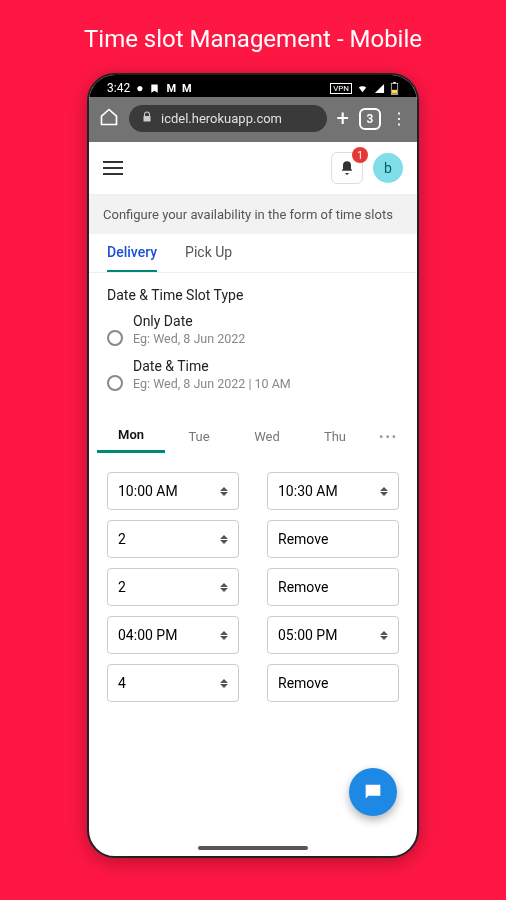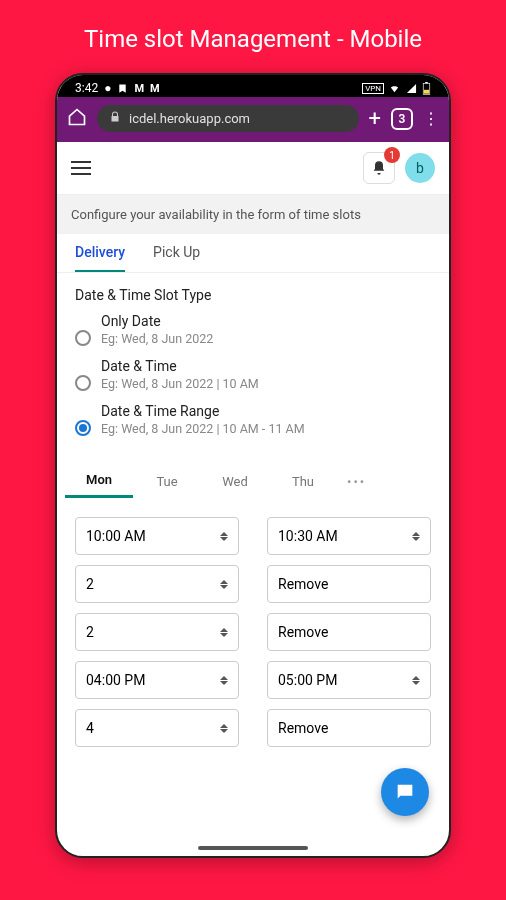--- a/index.html
+++ b/index.html
@@ -12,21 +12,21 @@
     position: relative;
   }
   .page-title {
     color: #fff;
     text-align: center;
     font-size: 24px;
     font-weight: 400;
     padding: 25px 0 20px;
   }
   .phone-frame {
-    width: 396px;
+    width: 332px;
     height: 785px;
     margin: 0 auto;
     background: #fff;
     border-radius: 28px;
     overflow: hidden;
     box-shadow: 0 4px 20px rgba(0,0,0,0.3);
     position: relative;
     border: 2px solid #222;
   }
   .statusbar {
@@ -35,21 +35,21 @@
     display: flex;
     justify-content: space-between;
     align-items: center;
     padding: 6px 18px 2px;
     font-size: 12px;
   }
   .statusbar-left { display: flex; align-items: center; gap: 6px; }
   .statusbar-right { display: flex; align-items: center; gap: 4px; }
   .sb-icon { display: inline-flex; }
   .browser-bar {
-    background: #701a75;
+    background: #737373;
     display: flex;
     align-items: center;
     padding: 8px 10px 10px;
     gap: 10px;
   }
   .url-slot {
     background: #3a3a3a;
     border-radius: 20px;
     flex: 1;
     display: flex;
@@ -310,27 +310,20 @@
     </div>
 
     <div class="radio-row">
       <div class="radio"></div>
       <div>
         <div class="radio-label">Date &amp; Time</div>
         <div class="radio-eg">Eg: Wed, 8 Jun 2022 | 10 AM</div>
       </div>
     </div>
 
-    <div class="radio-row">
-      <div class="radio selected"></div>
-      <div>
-        <div class="radio-label">Date &amp; Time Range</div>
-        <div class="radio-eg">Eg: Wed, 8 Jun 2022 | 10 AM - 11 AM</div>
-      </div>
-    </div>
   </div>
 
   <div class="day-tabs">
     <div class="day-tab active">Mon</div>
     <div class="day-tab">Tue</div>
     <div class="day-tab">Wed</div>
     <div class="day-tab">Thu</div>
     <div class="day-more">•••</div>
   </div>
 

